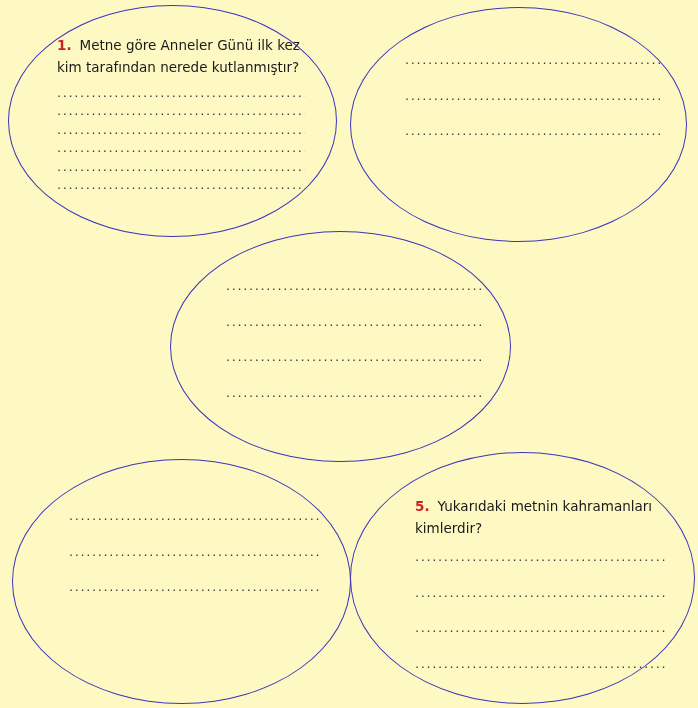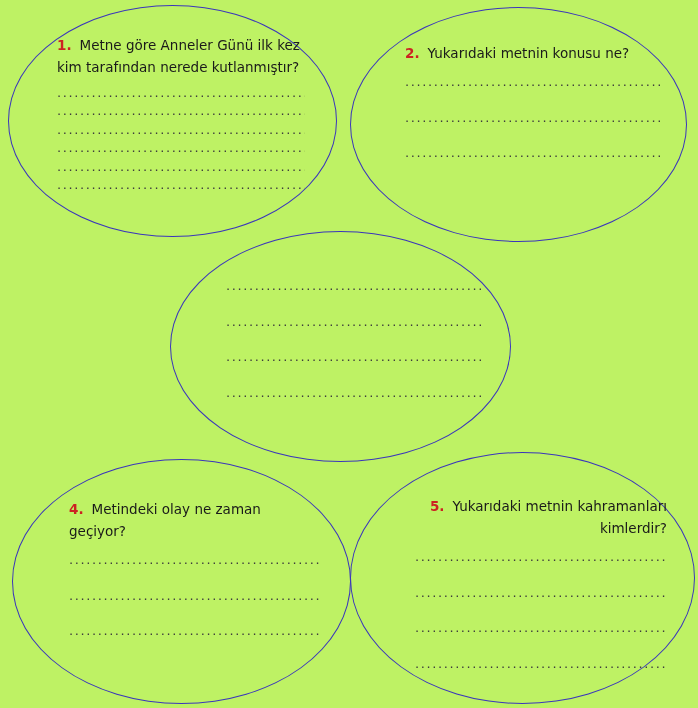--- a/index.html
+++ b/index.html
@@ -5,36 +5,36 @@
   :root{
     --border:#3b36bb;
     --num:#cc2222;
     --text:#1a1a1a;
     --dots:#3d3d3d;
   }
   html,body{margin:0;padding:0;background:#ffffff;}
   .sheet{
     position:relative;
     width:698px;height:708px;
-    background:#bef264;
+    background:#fef9c3;
     overflow:hidden;
     font-family:"DejaVu Sans", sans-serif;
   }
   .bubble{
     position:absolute;
     border:1.5px solid var(--border);
     border-radius:50%;
     background:transparent;
     box-sizing:border-box;
   }
   .b1{left:8px;  top:5px;   width:329px;height:232px;}
   .b2{left:350px;top:7px;   width:337px;height:235px;}
   .b3{left:170px;top:231px; width:341px;height:231px;}
   .b4{left:12px; top:459px; width:339px;height:245px;}
-  .b5{left:350px;top:452px; width:345px;height:252px;text-align:right;}
+  .b5{left:350px;top:452px; width:345px;height:252px;}
 
   .content{position:absolute;}
   .b1 .content{left:48px;top:28px;width:248px;}
   .b2 .content{left:54px;top:34px;width:256px;}
   .b3 .content{left:55px;top:36px;width:256px;}
   .b4 .content{left:56px;top:38px;width:252px;}
   .b5 .content{left:64px;top:42px;width:252px;}
 
   .q{
     font-size:13.5px;
@@ -75,21 +75,20 @@
           <div class="line">..................................................</div>
           <div class="line">..................................................</div>
           <div class="line">..................................................</div>
           <div class="line">..................................................</div>
         </div>
     </div>
   </div>
 
   <div class="bubble b2">
     <div class="content">
-      <div class="q"><span class="num">2.</span><span>Yukarıdaki metnin konusu ne?</span></div>
       <div class="lines lines-loose">
           <div class="line">..................................................</div>
           <div class="line">..................................................</div>
           <div class="line">..................................................</div>
         </div>
     </div>
   </div>
 
   <div class="bubble b3">
     <div class="content">
@@ -97,21 +96,20 @@
           <div class="line">..................................................</div>
           <div class="line">..................................................</div>
           <div class="line">..................................................</div>
           <div class="line">..................................................</div>
         </div>
     </div>
   </div>
 
   <div class="bubble b4">
     <div class="content">
-      <div class="q"><span class="num">4.</span><span>Metindeki olay ne zaman geçiyor?</span></div>
       <div class="lines lines-loose">
           <div class="line">..................................................</div>
           <div class="line">..................................................</div>
           <div class="line">..................................................</div>
         </div>
     </div>
   </div>
 
   <div class="bubble b5">
     <div class="content">

